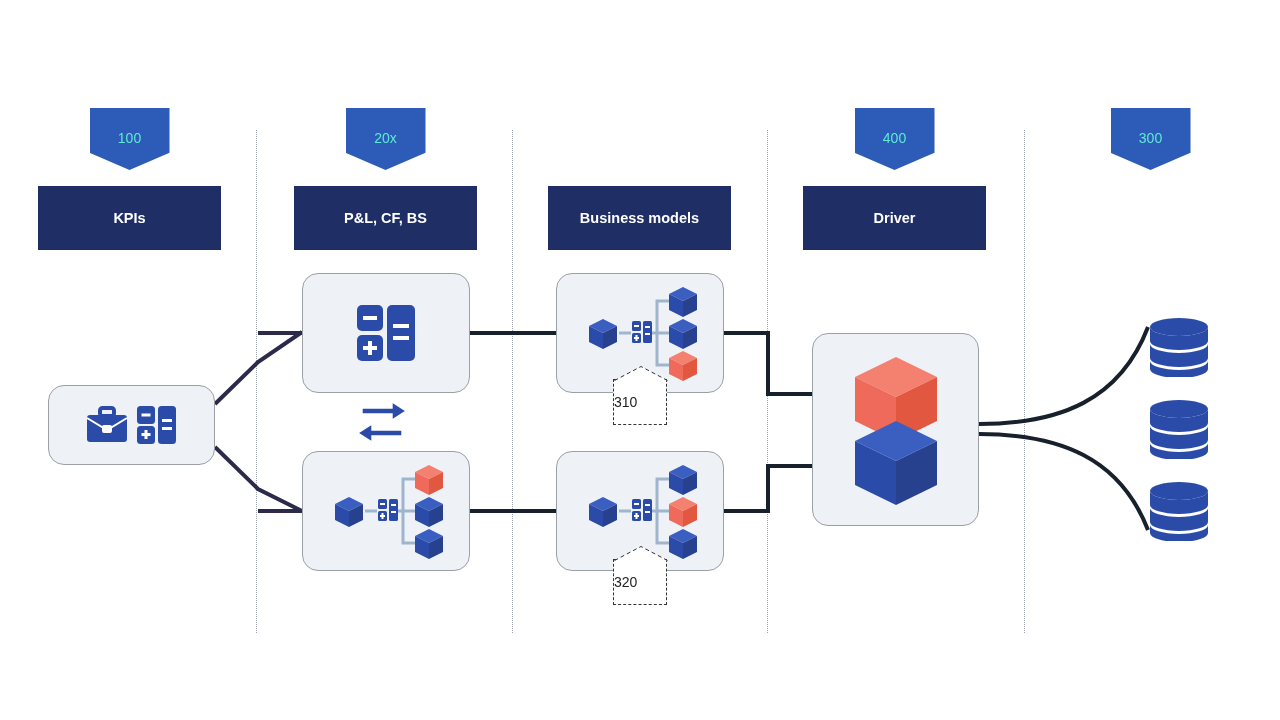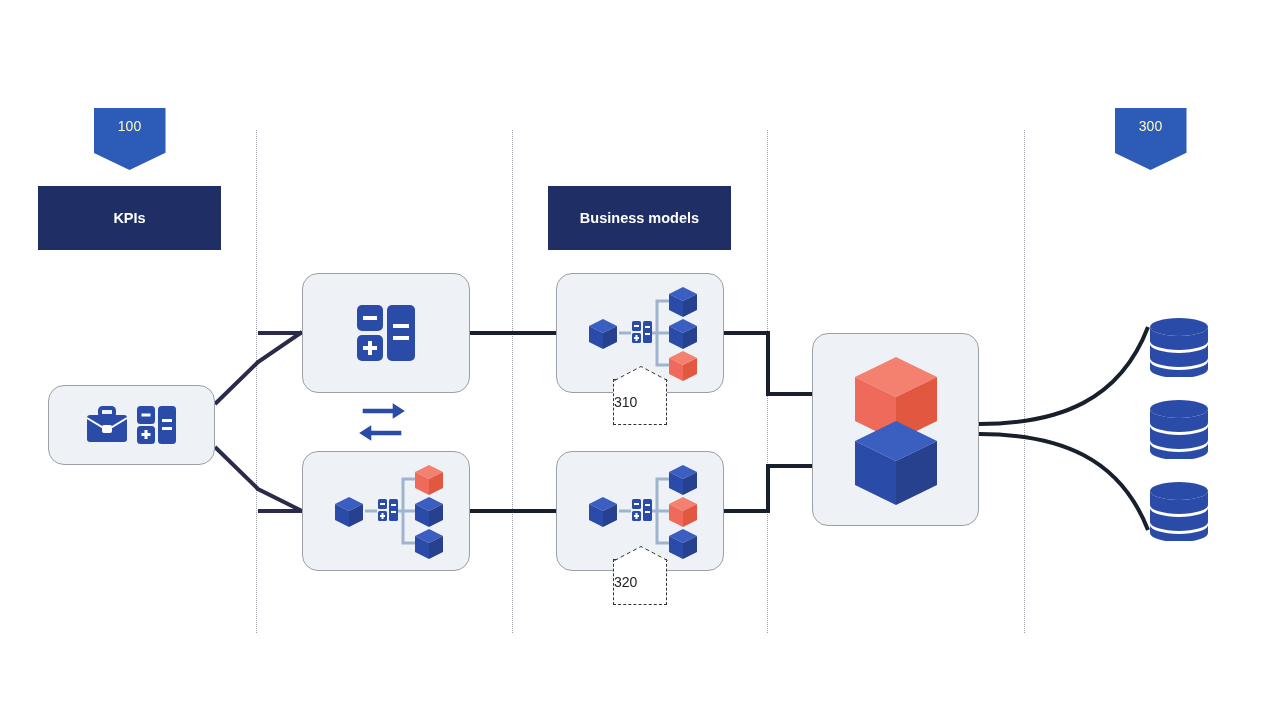--- a/index.html
+++ b/index.html
@@ -13,26 +13,26 @@
   
   .sep{
     position:absolute;width:0;border-left:1px dotted #9aa0a6;
     top:130px;height:503px;
   }
 
   
   .colhead{position:absolute;}
   .chev{
     position:absolute;left:50%;transform:translateX(-50%);
-    top:0;width:72px;height:62px;
+    top:0;width:80px;height:62px;
     background:#2c5bb8;
     clip-path:polygon(0 0,100% 0,100% 72%,50% 100%,0 72%);
-    color:#fef9c3;font-size:14px;
+    color:#5eead4;font-size:14px;
     display:flex;align-items:flex-start;justify-content:center;
-    padding-top:10px;box-sizing:border-box;
+    padding-top:22px;box-sizing:border-box;
     z-index:3;
   }
   .bar{
     position:absolute;top:58px;left:0;width:100%;height:64px;
     background:#1f2f66;color:#ffffff;
     display:flex;align-items:center;justify-content:center;
     font-size:14.5px;font-weight:bold;z-index:2;margin-top:20px;
   }
 
   
@@ -75,25 +75,33 @@
   <div class="sep" style="left:256px"></div>
   <div class="sep" style="left:512px"></div>
   <div class="sep" style="left:767px"></div>
   <div class="sep" style="left:1024px"></div>
 
   <div class="colhead" style="left:38px;top:108px;width:183px;height:122px;">
     <div class="chev">100</div>
     <div class="bar">KPIs</div>
   </div>
 
+  <div class="colhead" style="left:294px;top:108px;width:183px;height:122px;">
+    <div class="chev">20x</div>
+    <div class="bar">P&amp;L, CF, BS</div>
+  </div>
 
   <div class="colhead" style="left:548px;top:108px;width:183px;height:122px;">
     <div class="bar">Business models</div>
   </div>
 
+  <div class="colhead" style="left:803px;top:108px;width:183px;height:122px;">
+    <div class="chev">400</div>
+    <div class="bar">Driver</div>
+  </div>
 
   <div class="colhead" style="left:1059px;top:108px;width:183px;height:122px;">
     <div class="chev">300</div>
   </div>
 
   <svg class="wires" viewBox="0 0 1280 720">
 
     <path d="M215 404 L258 362 L302 332" fill="none" stroke="#2b2a4a" stroke-width="4"></path>
     <path d="M258 333 L302 333" fill="none" stroke="#2b2a4a" stroke-width="4"></path>
 

